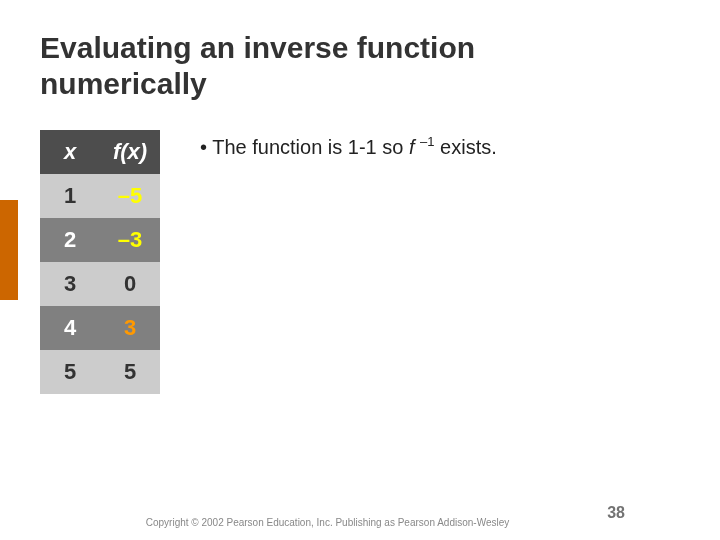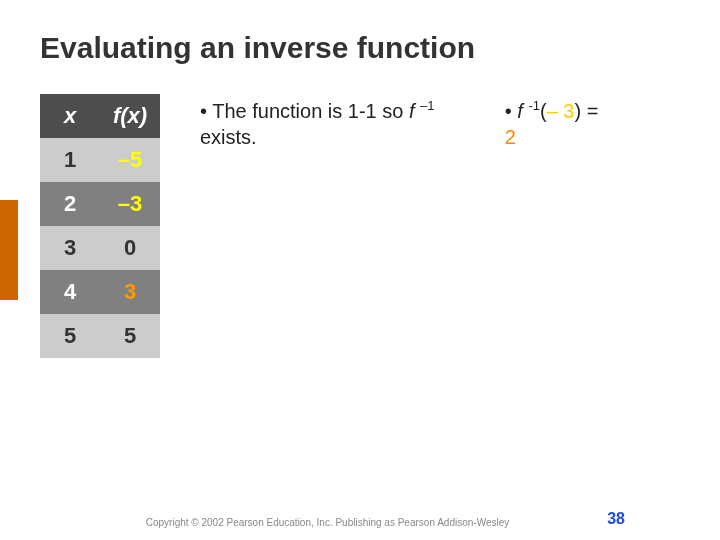--- a/index.html
+++ b/index.html
@@ -84,20 +84,21 @@
     .highlight-yellow {
       color: #ffff00;
     }
     .highlight-orange {
       color: #ff9900;
     }
 
     
     .bullets {
       display: flex;
+      flex-direction: column;
       gap: 8px;
       padding-top: 4px;
       align-items: flex-end;
     }
 
     .bullet {
       font-size: 20px;
       color: #222222;
       line-height: 1.3;
     }
@@ -128,36 +129,37 @@
       bottom: 12px;
       left: 0;
       right: 0;
       text-align: center;
       font-size: 10px;
       color: #888888;
     }
 
     .page-number {
       position: absolute;
-      bottom: 12px;
+      bottom: 18px;
       right: 30px;
       font-size: 16px;
-      color: #1d4ed8;
+      color: #737373;
       font-weight: bold;
     }
   </style>
 </head>
 <body>
 
 <div class="slide">
 
   <div class="accent-bar"></div>
 
   <div class="title">
     <span>Evaluating an inverse function</span><br>
+    <span>numerically</span>
   </div>
 
   <div class="content-area">
 
     <table class="func-table">
       <thead>
         <tr>
           <th><i>x</i></th>
           <th><i>f(x)</i></th>
         </tr>
@@ -186,23 +188,20 @@
       </tbody>
     </table>
 
     <div class="bullets">
 
       <div class="bullet">
         • The function is 1-1 so <i>f</i> <sup>–1</sup> exists.
       </div>
 
 
-      <div class="bullet">
-        • <i>f</i> <sup>-1</sup>(<span class="bullet-highlight-yellow">– 3</span>) = <span class="bullet-highlight-orange">2</span>
-      </div>
 
 
 
 
     </div>
   </div>
 
   <div class="footer">
     <span>Copyright © 2002 Pearson Education, Inc.  Publishing as Pearson Addison-Wesley</span>
   </div>

